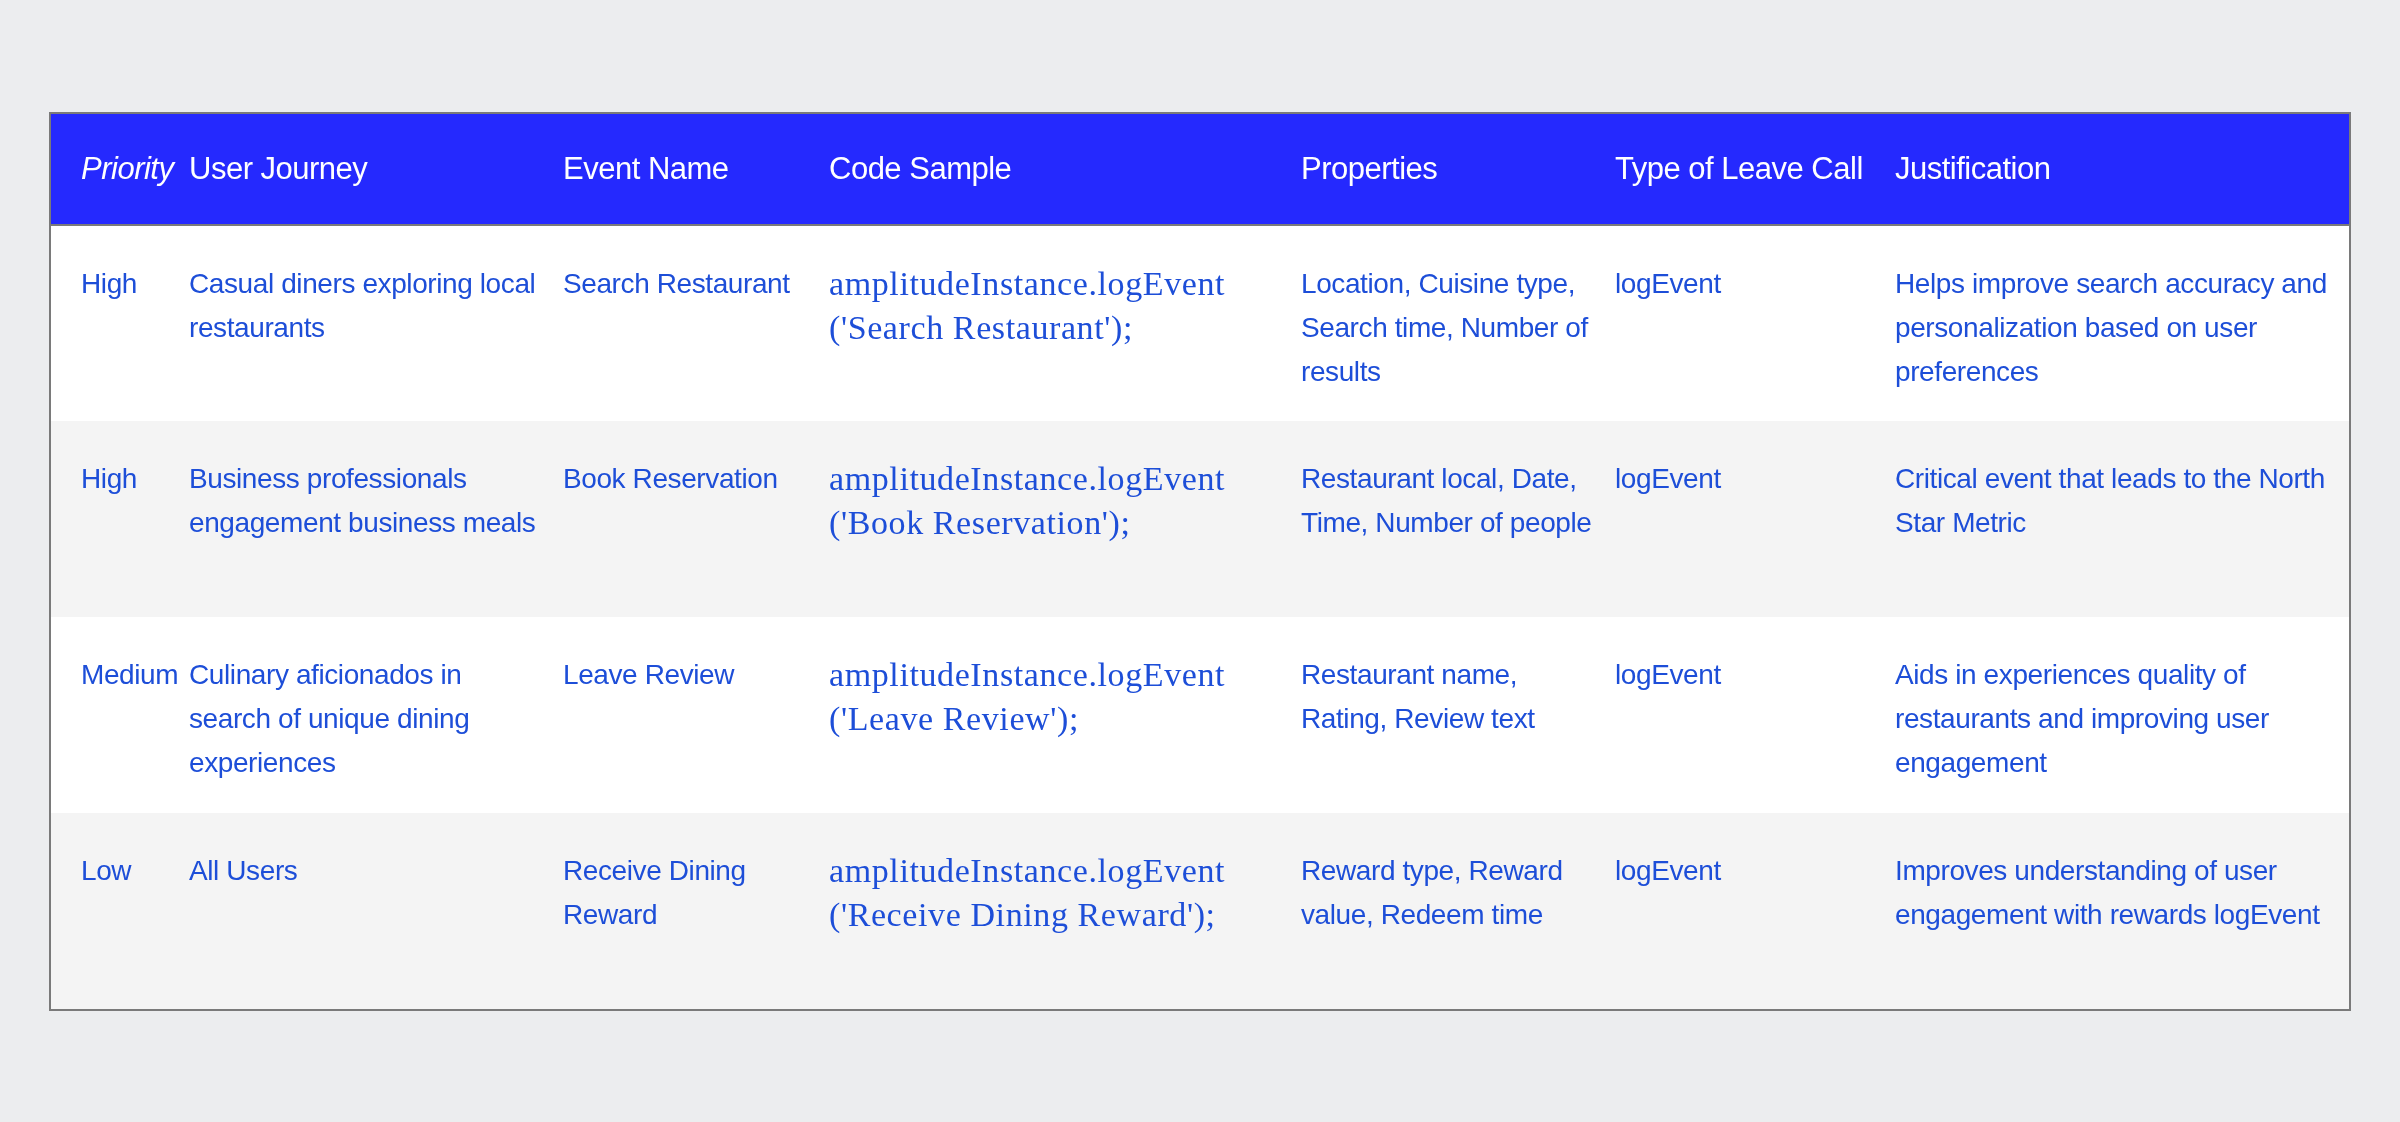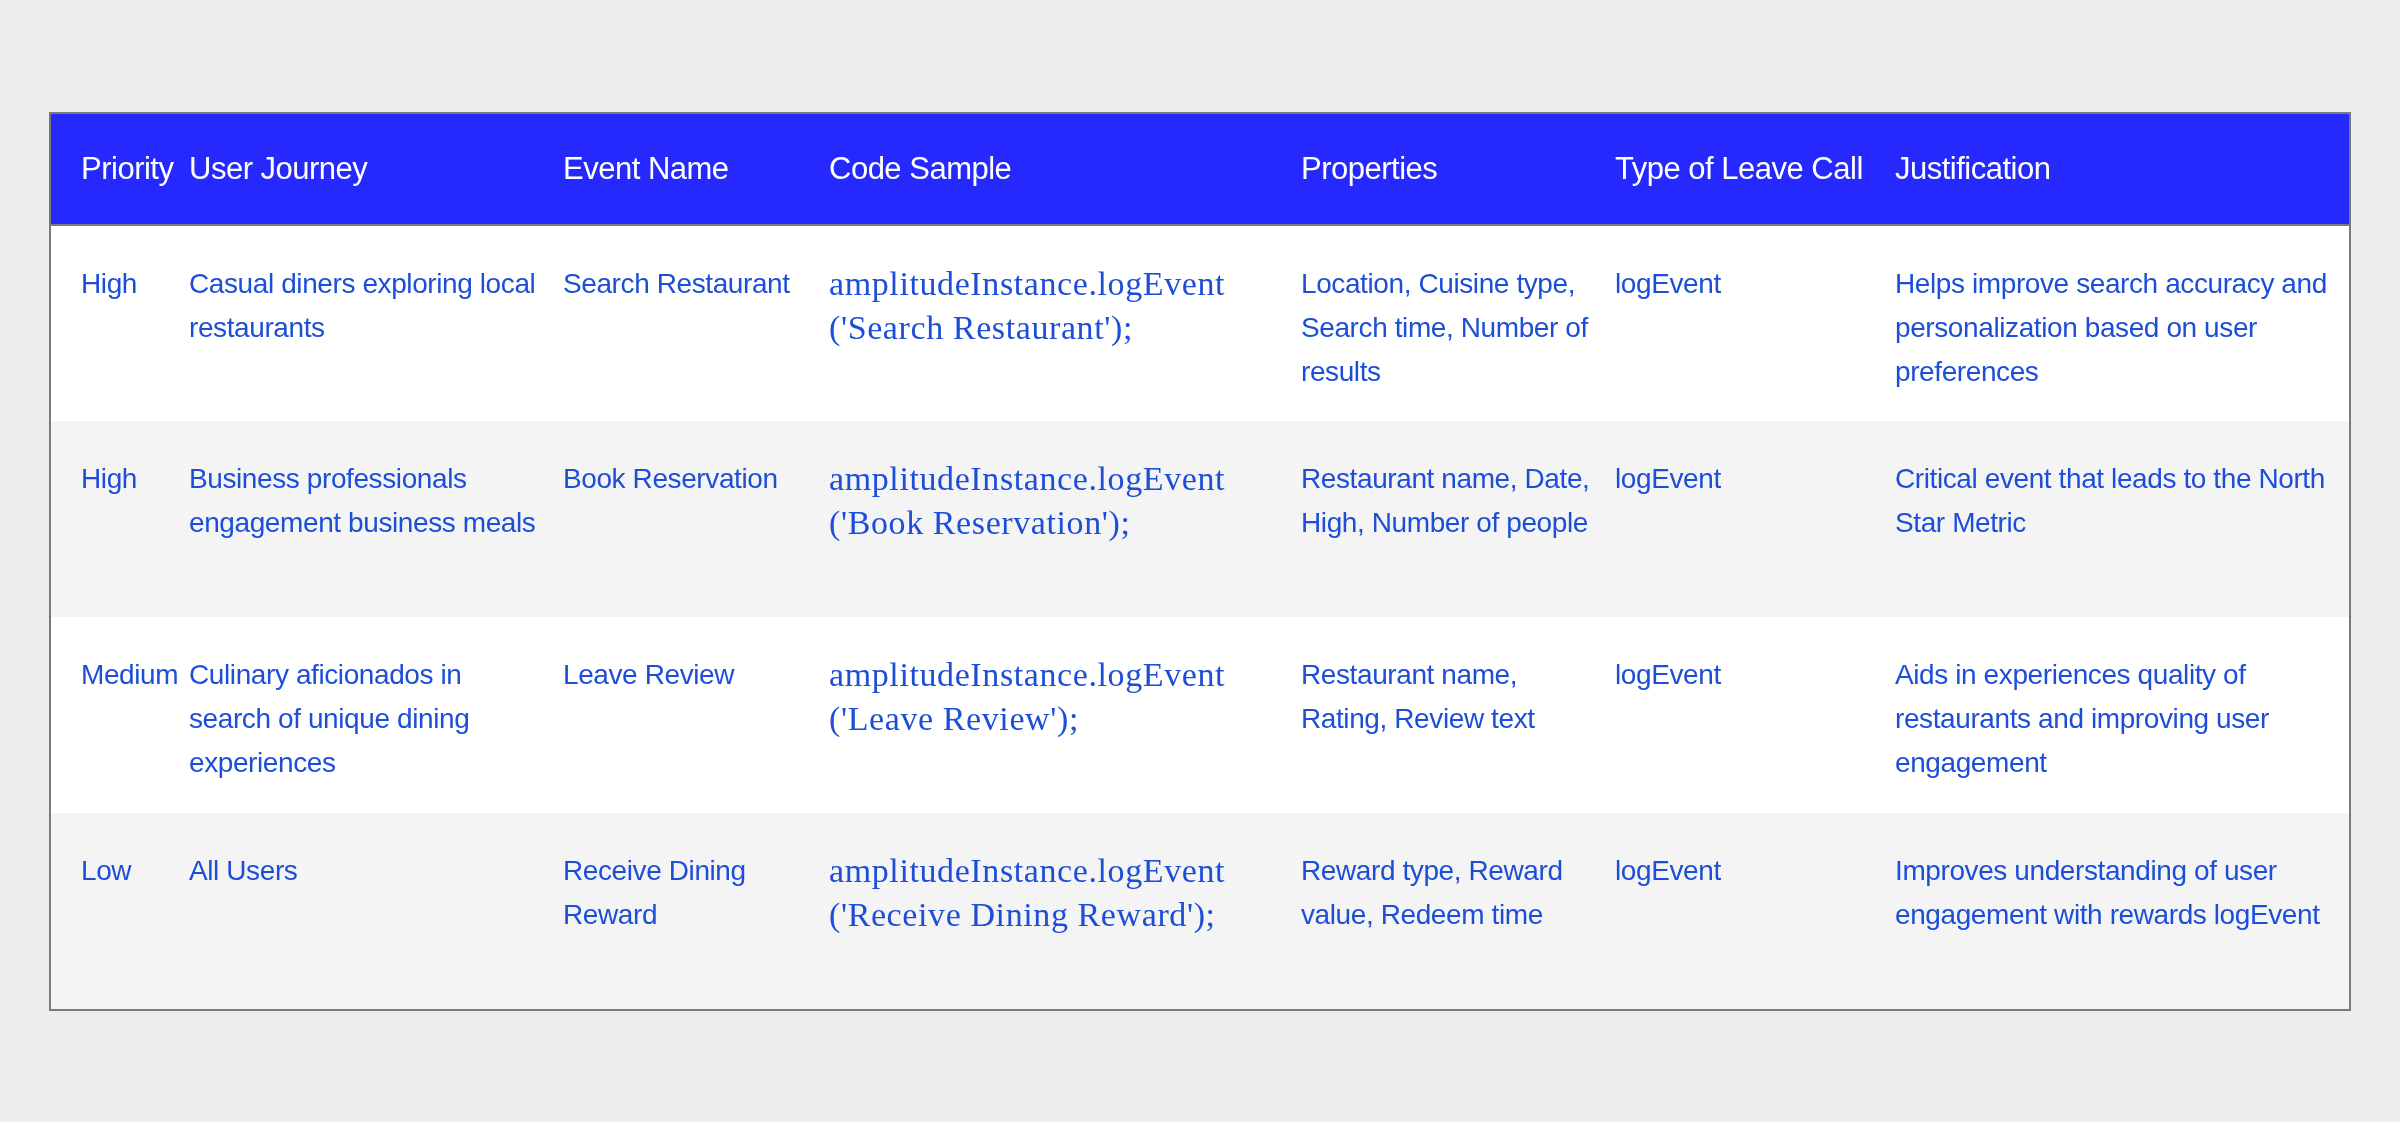--- a/index.html
+++ b/index.html
@@ -50,21 +50,21 @@
     letter-spacing: -0.4px;
   }
   td.code {
     font-family: Liberation Serif, serif;
     font-size: 34px;
     letter-spacing: 0.6px;
     white-space: pre;
     padding-right: 0;
   }
   .col-first { padding-left: 30px !important; }
-  th.col-first { padding-left: 30px; }
+  th.col-first { padding-left: 30px; font-style: italic; }
 </style>
 </head>
 <body>
 
 <div class="table-wrap">
   <table>
     <colgroup>
       <col style="width:138px">
       <col style="width:374px">
       <col style="width:266px">
@@ -94,21 +94,21 @@
         <td>Location, Cuisine type, Search time, Number of results</td>
         <td>logEvent</td>
         <td>Helps improve search accuracy and personalization based on user preferences</td>
       </tr>
       <tr>
         <td class="col-first">High</td>
         <td>Business professionals engagement business meals</td>
         <td>Book Reservation</td>
         <td class="code">amplitudeInstance.logEvent
 ('Book Reservation');</td>
-        <td>Restaurant name, Date, High, Number of people</td>
+        <td>Restaurant local, Date, Time, Number of people</td>
         <td>logEvent</td>
         <td>Critical event that leads to the North Star Metric</td>
       </tr>
       <tr>
         <td class="col-first">Medium</td>
         <td>Culinary aficionados in search of unique dining experiences</td>
         <td>Leave Review</td>
         <td class="code">amplitudeInstance.logEvent
 ('Leave Review');</td>
         <td>Restaurant name, Rating, Review text</td>

